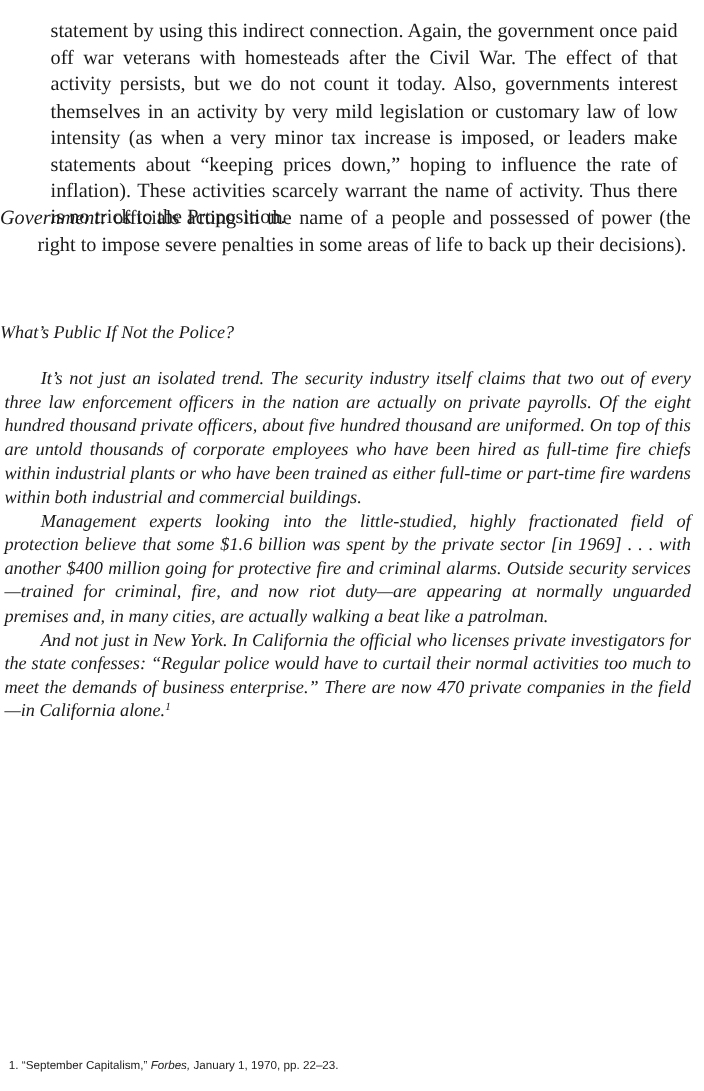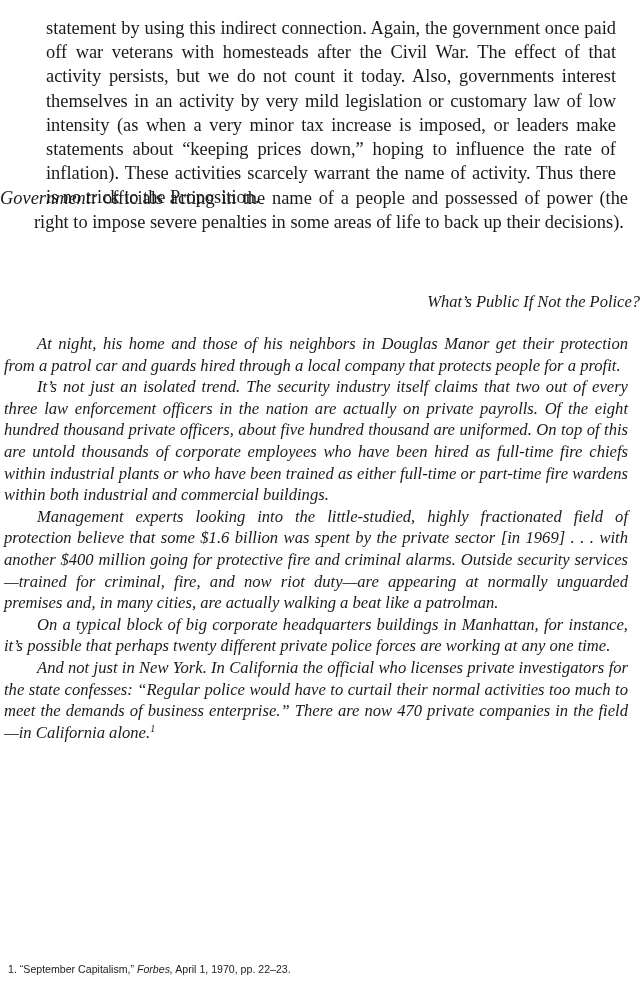--- a/index.html
+++ b/index.html
@@ -15,21 +15,21 @@
   }
   .upper p { margin: 12px; }
   .def {
     position: absolute; left: 0px; top: 186px; width: 628px;
     font-family: "Liberation Serif", "DejaVu Serif", serif;
     font-size: 18.4px; line-height: 24.2px; text-align: justify;
     padding-left: 34px; text-indent: -34px; box-sizing: border-box;
   }
   .def .term { font-style: italic; margin-right: 6px; }
   .heading {
-    position: absolute; left: 0; top: 292px; width: 640px; text-align: right;
+    position: absolute; left: 0; top: 292px; width: 640px; text-align: left;
     font-family: "Liberation Serif", "DejaVu Serif", serif;
     font-style: italic; font-size: 16.5px;
   }
   .quote {
     position: absolute; left: 4px; top: 333px; width: 624px;
     font-family: "Liberation Serif", "DejaVu Serif", serif;
     font-style: italic; font-size: 16.6px; line-height: 21.6px; text-align: justify;
   }
   .quote p { margin: 0; }
   .quote p.indent { text-indent: 33px; }
@@ -48,25 +48,23 @@
   <p>statement by using this indirect connection. Again, the government once paid off war veterans with homesteads after the Civil War. The effect of that activity persists, but we do not count it today. Also, governments interest themselves in an activity by very mild legislation or customary law of low intensity (as when a very minor tax increase is imposed, or leaders make statements about “keeping prices down,” hoping to influence the rate of inflation). These activities scarcely warrant the name of activity. Thus there is no trick to the Proposition.</p>
 </div>
 
 <div class="def">
   <span class="term">Government:</span><span>officials acting in the name of a people and possessed of power (the right to impose severe penalties in some areas of life to back up their decisions).</span>
 </div>
 
 <div class="heading">What’s Public If Not the Police?</div>
 
 <div class="quote">
-  <p class="indent">At night, his home and those of his neighbors in Douglas Manor get their protection from a patrol car and guards hired through a local company that protects people for a profit.</p>
   <p class="indent">It’s not just an isolated trend. The security industry itself claims that two out of every three law enforcement officers in the nation are actually on private payrolls. Of the eight hundred thousand private officers, about five hundred thousand are uniformed. On top of this are untold thousands of corporate employees who have been hired as full-time fire chiefs within industrial plants or who have been trained as either full-time or part-time fire wardens within both industrial and commercial buildings.</p>
   <p class="indent">Management experts looking into the little-studied, highly fractionated field of protection believe that some $1.6 billion was spent by the private sector [in 1969] . . . with another $400 million going for protective fire and criminal alarms. Outside security services—trained for criminal, fire, and now riot duty—are appear­ing at normally unguarded premises and, in many cities, are actually walking a beat like a patrolman.</p>
-  <p class="indent">On a typical block of big corporate headquarters buildings in Manhattan, for instance, it’s possible that perhaps twenty different private police forces are working at any one time.</p>
   <p class="indent"><span>And not just in New York. In California the official who licenses private investigators for the state confesses: “Regular police would have to curtail their normal activities too much to meet the demands of business enterprise.” There are now 470 private companies in the field—in California alone.</span><sup>1</sup></p>
 </div>
 
 <div class="footnote">
   <span>1.</span>
   <span>“September Capitalism,”</span>
   <em>Forbes,</em>
-  <span>April 1, 1970, pp. 22–23.</span>
+  <span>January 1, 1970, pp. 22–23.</span>
 </div>
 
 </body></html>

